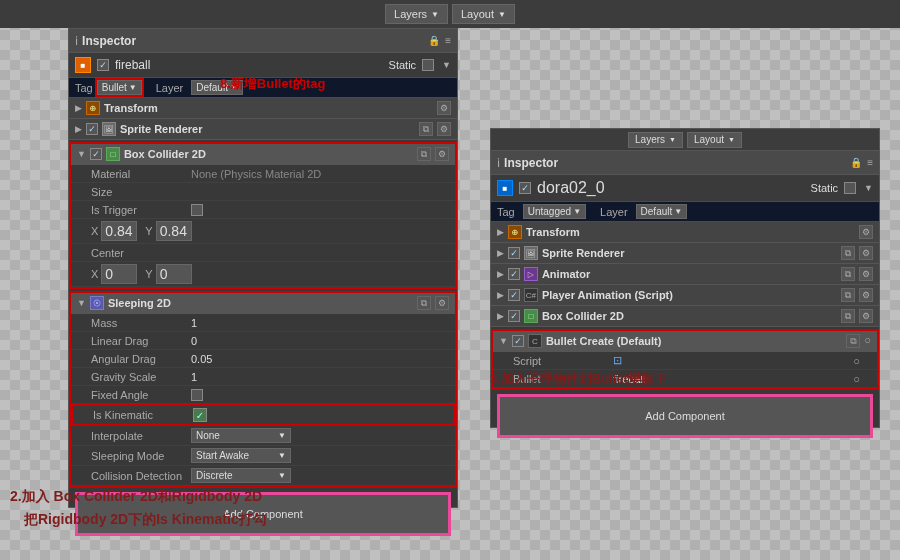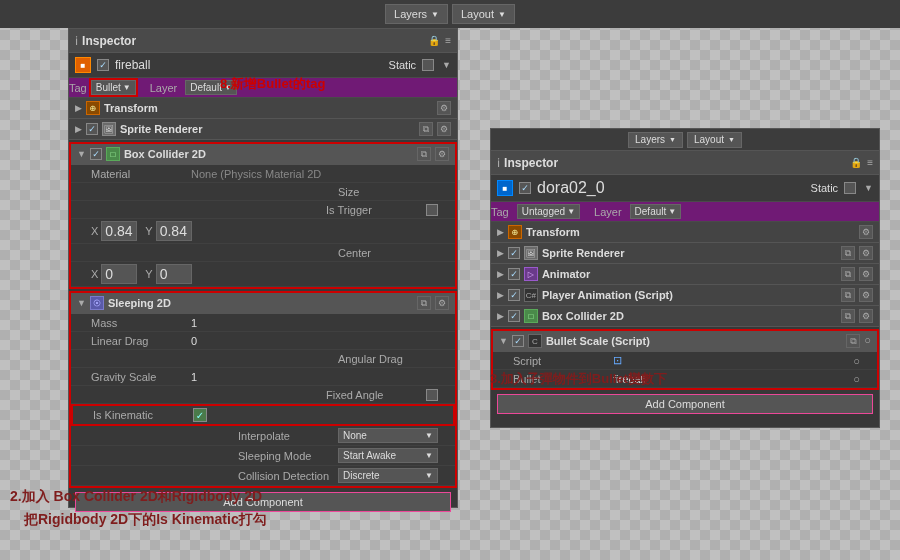--- a/index.html
+++ b/index.html
@@ -164,23 +164,23 @@
       width: 12px;
       height: 12px;
       border: 1px solid #888;
       background: #555;
     }
 
     
     .tag-layer-row {
       display: flex;
       align-items: center;
-      padding: 2px 0;
+      padding: 2px 6px;
       gap: 4px;
-      background: #701a75;
+      background: #0f172a;
       border-bottom: 1px solid #4a4a4a;
     }
 
     .tag-label {
       color: #aaa;
       font-size: 11px;
     }
 
     .tag-dropdown {
       background: #555;
@@ -264,21 +264,20 @@
       margin: 2px 0;
     }
 
     
     .prop-row {
       display: flex;
       align-items: center;
       padding: 2px 17px 2px 20px;
       border-bottom: 1px solid #404040;
       min-height: 18px;
-      justify-content: flex-end;
     }
 
     .prop-label {
       color: #aaa;
       font-size: 11px;
       width: 100px;
       flex-shrink: 0;
     }
 
     .prop-value {
@@ -354,23 +353,23 @@
       align-items: center;
       justify-content: space-between;
       cursor: pointer;
       width: 100px;
     }
 
     
     .add-component-btn {
       margin: 4px 6px;
       background: #555;
-      border: 1px solid #ec4899;
-      color: #ddd;
-      padding: 3px;
+      border: 3px solid #ec4899;
+      color: #ddd;
+      padding: 13px;
       text-align: center;
       font-size: 11px;
       cursor: pointer;
     }
 
     
     .bullet-section {
       border: 2px solid #cc0000;
       margin: 2px 0;
     }
@@ -562,20 +561,21 @@
     <div class="prop-row">
       <span class="prop-label">Mass</span>
       <span class="prop-value">1</span>
     </div>
     <div class="prop-row">
       <span class="prop-label">Linear Drag</span>
       <span class="prop-value">0</span>
     </div>
     <div class="prop-row">
       <span class="prop-label">Angular Drag</span>
+      <span class="prop-value">0.05</span>
     </div>
     <div class="prop-row">
       <span class="prop-label">Gravity Scale</span>
       <span class="prop-value">1</span>
     </div>
     <div class="prop-row">
       <span class="prop-label">Fixed Angle</span>
       <div class="cb"></div>
     </div>
 
@@ -720,21 +720,21 @@
     </div>
   </div>
 
   <div class="bullet-section">
     <div class="section-header highlighted">
       <span class="section-arrow">▼</span>
       <div class="cb checked"></div>
       <div class="bullet-icon">
         <span style="font-size:8px;color:#aaa;">C</span>
       </div>
-      <span class="section-title">Bullet Scale (Script)</span>
+      <span class="section-title">Bullet Create (Default)</span>
       <div class="section-header-right">
         <span class="small-icon-btn">⧉</span>
         <span class="section-gear">○</span>
       </div>
     </div>
     <div class="prop-row">
       <span class="prop-label">Script</span>
       <span style="color:#6af;font-size:11px;">⊡</span>
       <span style="margin-left:auto;color:#aaa;font-size:11px;">○</span>
     </div>

